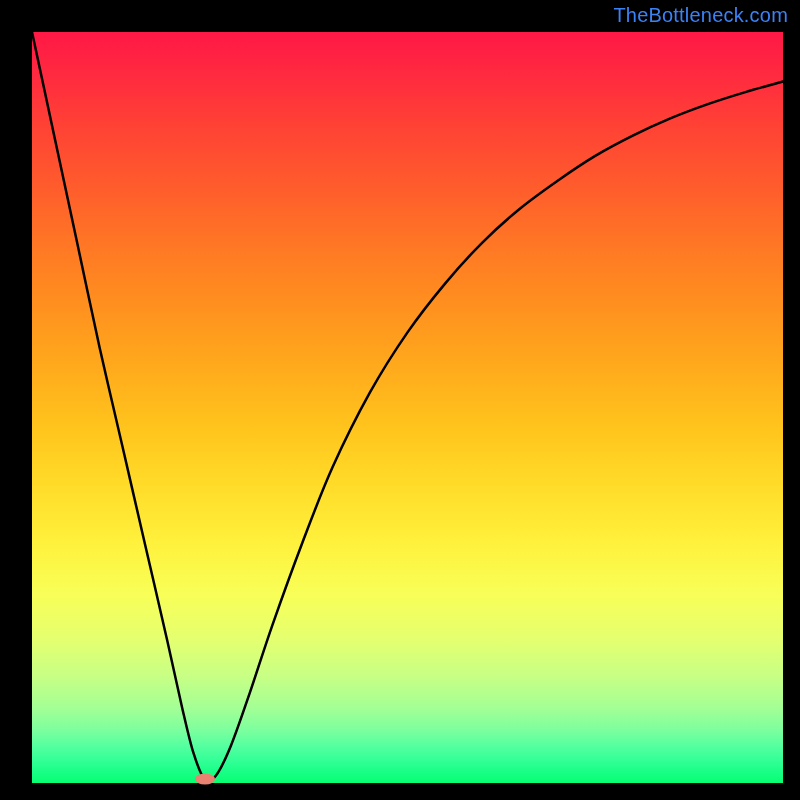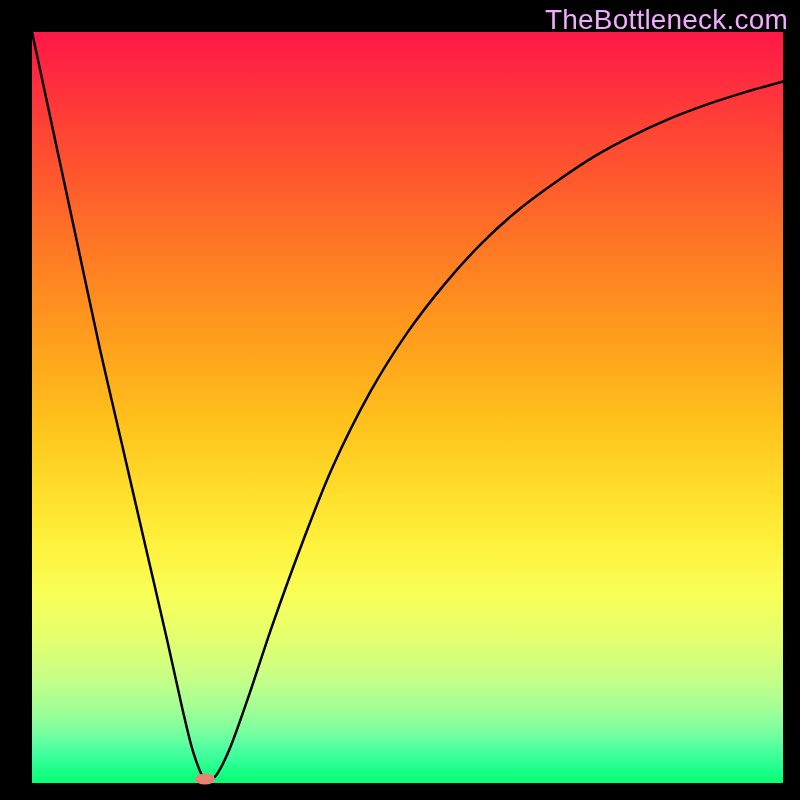--- a/index.html
+++ b/index.html
@@ -8,22 +8,22 @@
     width: 800px;
     height: 800px;
     position: relative;
     background: #000;
   }
   .watermark {
     position: absolute;
     top: 4px;
     right: 12px;
     font-family: Arial, sans-serif;
-    font-size: 28px;
-    color: #f0abfc;
+    font-size: 20px;
+    color: #3b82f6;
     font-weight: 500;
     letter-spacing: 0.2px;
     z-index: 10;
   }
   .plot-area {
     position: absolute;
     left: 32px;
     top: 32px;
     width: 751px;
     height: 751px;

